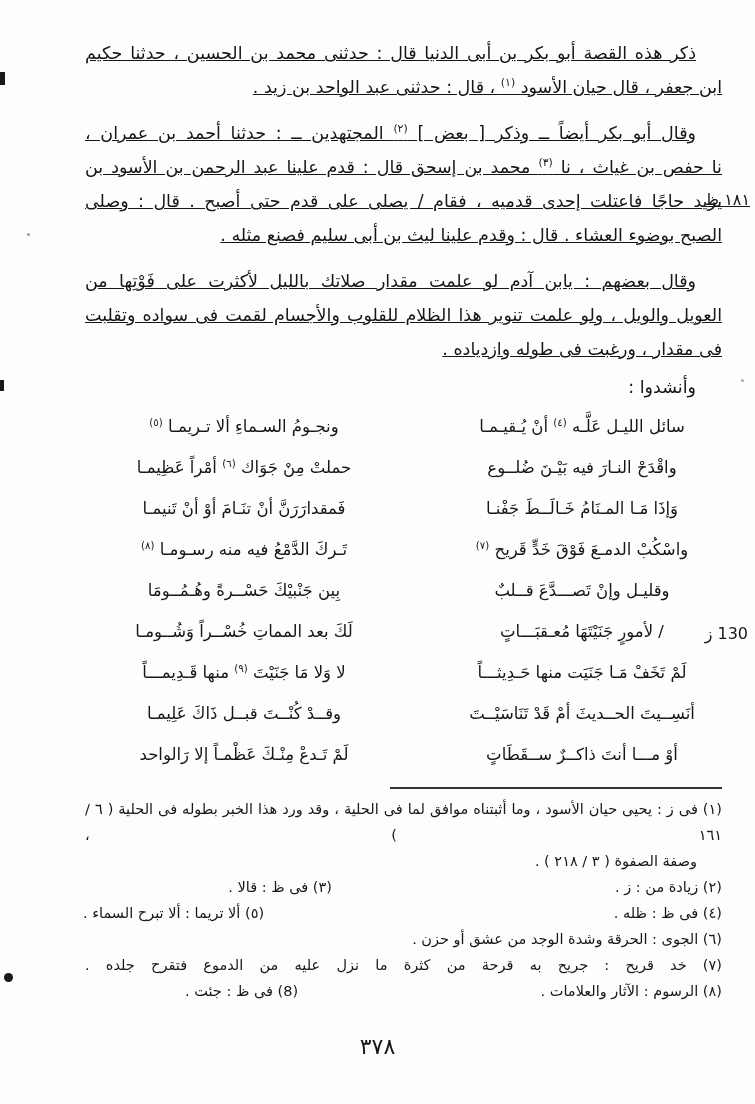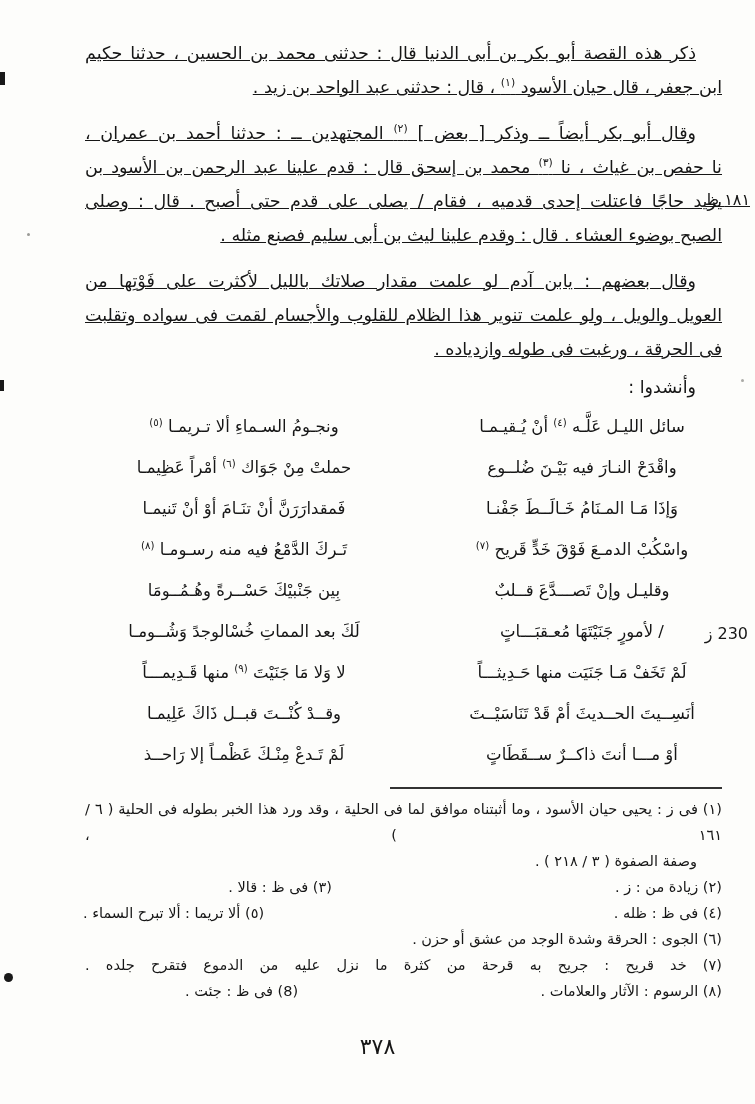--- a/index.html
+++ b/index.html
@@ -100,21 +100,21 @@
     <div class="para">
       <div class="prose-line indent">وقال أبو بكر أيضاً ــ وذكر [ بعض ] <sup class="fnref">(٢)</sup> المجتهدين ــ : حدثنا أحمد بن عمران ،</div>
       <div class="prose-line">نا حفص بن غياث ، نا <sup class="fnref">(٣)</sup> محمد بن إسحق قال : قدم علينا عبد الرحمن بن الأسود بن</div>
       <div class="prose-line">يزيد حاجًا فاعتلت إحدى قدميه ، فقام / يصلى على قدم حتى أصبح . قال : وصلى</div>
       <div class="prose-line last">الصبح بوضوء العشاء . قال : وقدم علينا ليث بن أبى سليم فصنع مثله .</div>
     </div>
 
     <div class="para">
       <div class="prose-line indent">وقال بعضهم : يابن آدم لو علمت مقدار صلاتك بالليل لأكثرت على فَوْتِها من</div>
       <div class="prose-line">العويل والويل ، ولو علمت تنوير هذا الظلام للقلوب والأجسام لقمت فى سواده وتقلبت</div>
-      <div class="prose-line last">فى الحرقة ، ورغبت فى طوله وازدياده .</div>
+      <div class="prose-line last">فى مقدار ، ورغبت فى طوله وازدياده .</div>
     </div>
 
     <div class="poem-intro">وأنشدوا :</div>
 
     <div class="poem">
       <div class="verse-row">
         <div class="hemi">سائل الليـل عَلَّـه <sup class="fnref">(٤)</sup> أنْ يُـقيـمـا</div>
         <div class="hemi">ونجـومُ السـماءِ ألا تـريمـا <sup class="fnref">(٥)</sup></div>
       </div>
       <div class="verse-row">
@@ -128,33 +128,33 @@
       <div class="verse-row">
         <div class="hemi">واسْكُبْ الدمـعَ فَوْقَ خَدٍّ قَريح <sup class="fnref">(٧)</sup></div>
         <div class="hemi">تَـركَ الدَّمْعُ فيه منه رسـومـا <sup class="fnref">(٨)</sup></div>
       </div>
       <div class="verse-row">
         <div class="hemi">وقليـل وإنْ تَصـــدَّعَ قــلبٌ</div>
         <div class="hemi">بِين جَنْبيْكَ حَسْــرةً وهُـمُــومَا</div>
       </div>
       <div class="verse-row">
         <div class="hemi">/ لأمورٍ جَنَيْتَهَا مُعـقبَـــاتٍ</div>
-        <div class="hemi">لَكَ بعد المماتِ خُسْالوجدً وَشُــومـا</div>
+        <div class="hemi">لَكَ بعد المماتِ خُسْــراً وَشُــومـا</div>
       </div>
       <div class="verse-row">
         <div class="hemi">لَمْ تَخَفْ مَـا جَنَيَت منها حَـدِيثـــاً</div>
         <div class="hemi">لا وَلا مَا جَنَيْتَ <sup class="fnref">(٩)</sup> منها قَـدِيمـــاً</div>
       </div>
       <div class="verse-row">
         <div class="hemi">أنَسِــيتَ الحــديثَ أمْ قَدْ تَنَاسَيْــتَ</div>
         <div class="hemi">وقــدْ كُنْــتَ قبــل ذَاكَ عَلِيمـا</div>
       </div>
       <div class="verse-row">
         <div class="hemi">أوْ مـــا أنتَ ذاكــرٌ ســقَطَاتٍ</div>
-        <div class="hemi">لَمْ تَـدعْ مِنْـكَ عَظْمـاً إلا رَاحــذ</div>
+        <div class="hemi">لَمْ تَـدعْ مِنْـكَ عَظْمـاً إلا رَالواحد</div>
       </div>
     </div>
 
     <div class="fn-sep"></div>
 
     <div class="footnotes">
       <div class="fn-line justify">(١) فى ز : يحيى حيان الأسود ، وما أثبتناه موافق لما فى الحلية ، وقد ورد هذا الخبر بطوله فى الحلية ( ٦ / ١٦١ ) ،</div>
       <div class="fn-line indent2">وصفة الصفوة ( ٣ / ٢١٨ ) .</div>
       <div class="fn-row row23">
         <span class="fn-first">(٢) زيادة من : ز .</span>
@@ -168,21 +168,21 @@
       <div class="fn-line justify">(٧) خد قريح : جريح به قرحة من كثرة ما نزل عليه من الدموع فتقرح جلده .</div>
       <div class="fn-row row89">
         <span class="fn-first">(٨) الرسوم : الآثار والعلامات .</span>
         <span class="fn-second">(8) فى ظ : جئت .</span>
       </div>
     </div>
 
   </div>
 
   <div class="margin-note note-zah">١٨١ ظ</div>
-  <div class="margin-note note-zay">230 ز</div>
+  <div class="margin-note note-zay">130 ز</div>
 
   <div class="page-number">٣٧٨</div>
 
   <div class="artifact a1"></div>
   <div class="artifact a2"></div>
   <div class="artifact a3"></div>
   <div class="artifact a4"></div>
   <div class="artifact a5"></div>
 
 </div>

